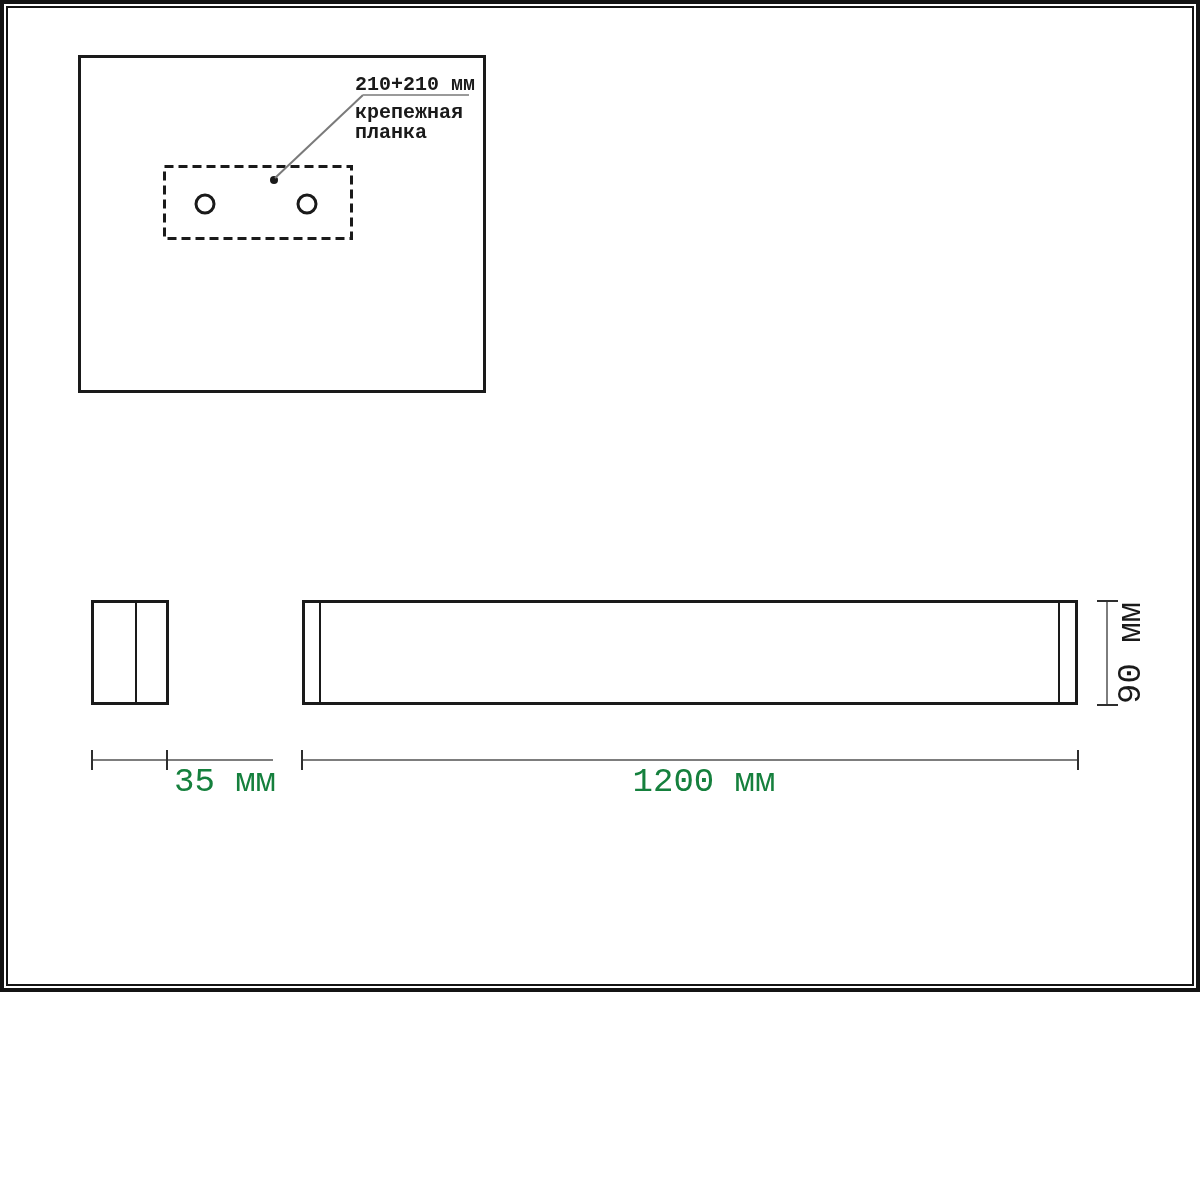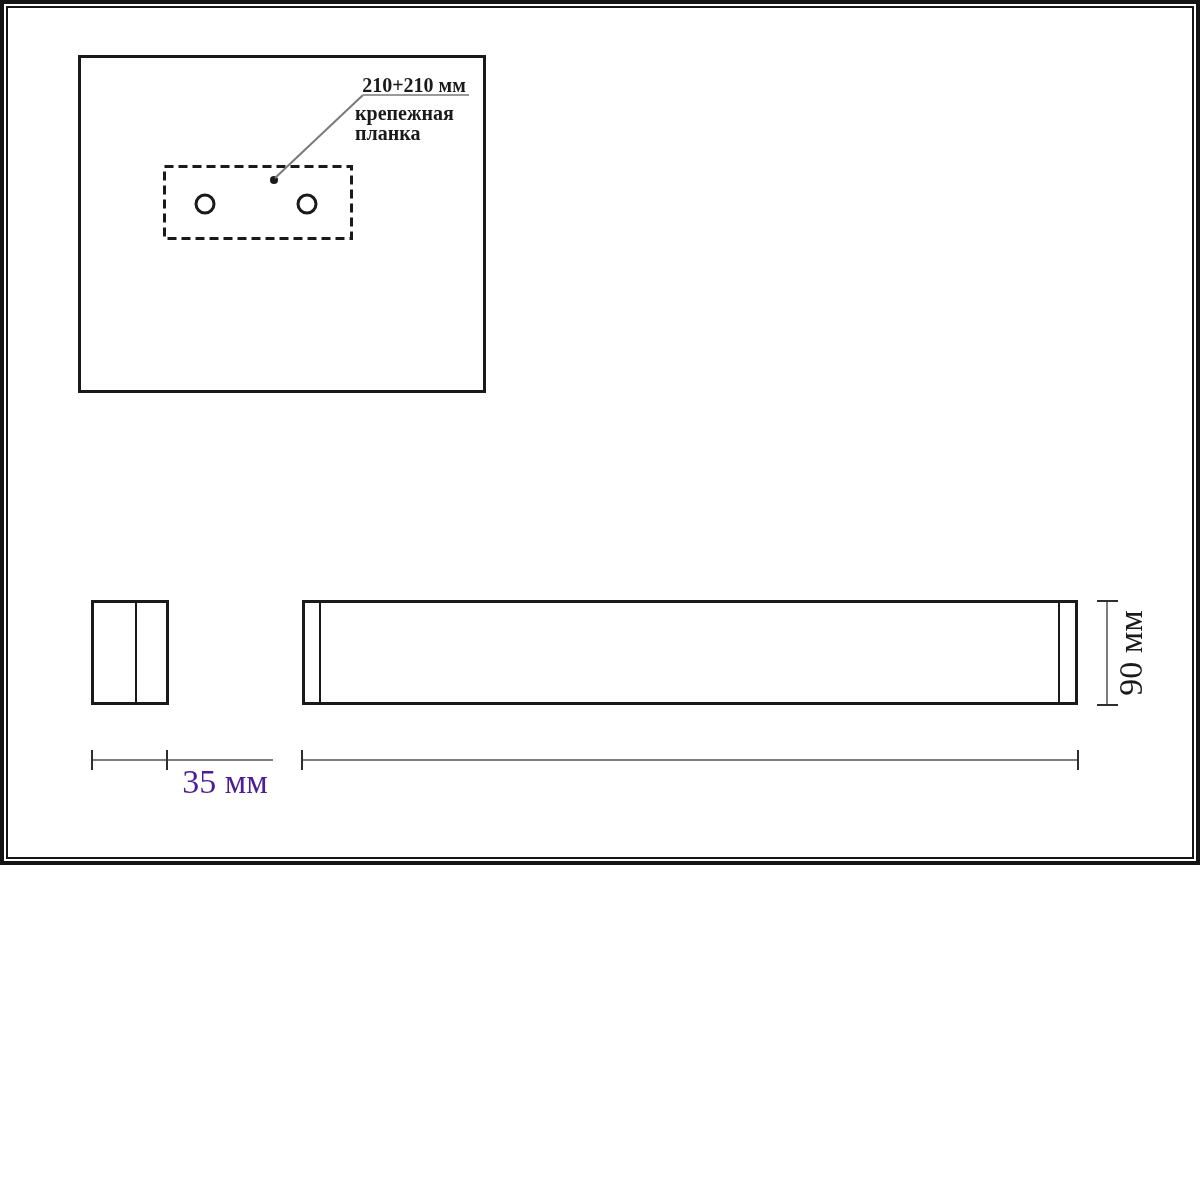--- a/index.html
+++ b/index.html
@@ -3,23 +3,23 @@
 <meta charset="utf-8">
 <style>
   html, body {
     margin: 0;
     padding: 0;
     background: #ffffff;
   }
   #canvas {
     position: relative;
     width: 1200px;
-    height: 865px;
+    height: 992px;
     background: #ffffff;
-    font-family: Liberation Serif, serif;
+    font-family: Liberation Mono, monospace;
     color: #1a1a1a;
     overflow: hidden;
   }
 
   
   .frame-outer {
     position: absolute; inset: 0;
     border: 4px solid #141414;
   }
   .frame-inner {
@@ -83,21 +83,21 @@
   }
   .dim-tick-h {
     position: absolute; width: 21px; height: 2px;
     background: #2e2e2e;
   }
   .dim-label {
     position: absolute;
     font-size: 34px; line-height: 38px;
     text-align: center;
     white-space: nowrap;
-    color: #4c1d95;
+    color: #15803d;
   }
   .dim-label-rotated {
     position: absolute;
     font-size: 34px; line-height: 38px;
     white-space: nowrap;
     transform: translate(-50%, -50%) rotate(-90deg);
     color: #1a1a1a;
   }
 </style>
 </head>
@@ -137,19 +137,20 @@
   </div>
 
   <div class="dim-line-h" style="left:92px; top:759px; width:181px;"></div>
   <div class="dim-tick-v" style="left:91px; top:750px;"></div>
   <div class="dim-tick-v" style="left:166px; top:750px;"></div>
   <div class="dim-label" style="left:163px; top:763px; width:124px;">35 мм</div>
 
   <div class="dim-line-h" style="left:302px; top:759px; width:776px;"></div>
   <div class="dim-tick-v" style="left:301px; top:750px;"></div>
   <div class="dim-tick-v" style="left:1077px; top:750px;"></div>
+  <div class="dim-label" style="left:614px; top:763px; width:180px;">1200 мм</div>
 
   <div class="dim-line-v" style="left:1106px; top:601px; height:105px;"></div>
   <div class="dim-tick-h" style="left:1097px; top:600px;"></div>
   <div class="dim-tick-h" style="left:1097px; top:704px;"></div>
   <div class="dim-label-rotated" style="left:1131px; top:653px;">90 мм</div>
 
 </div>
 
 </body></html>

